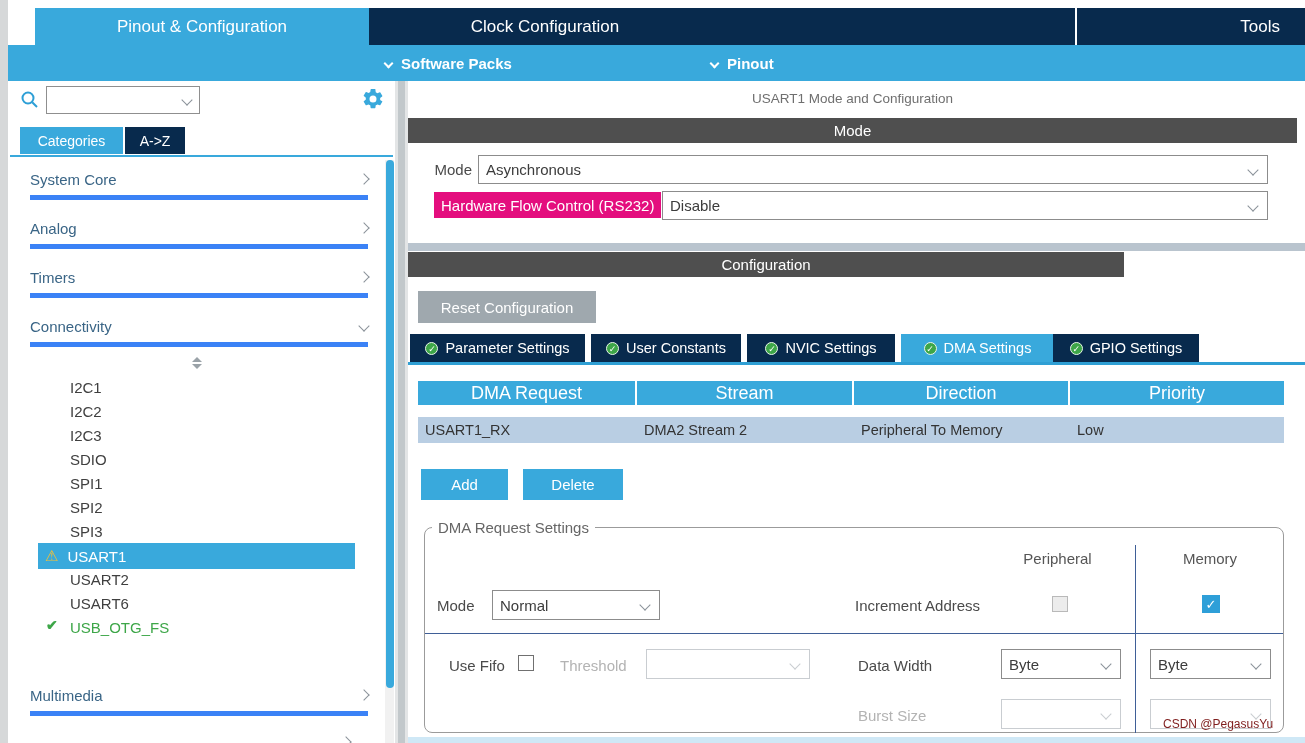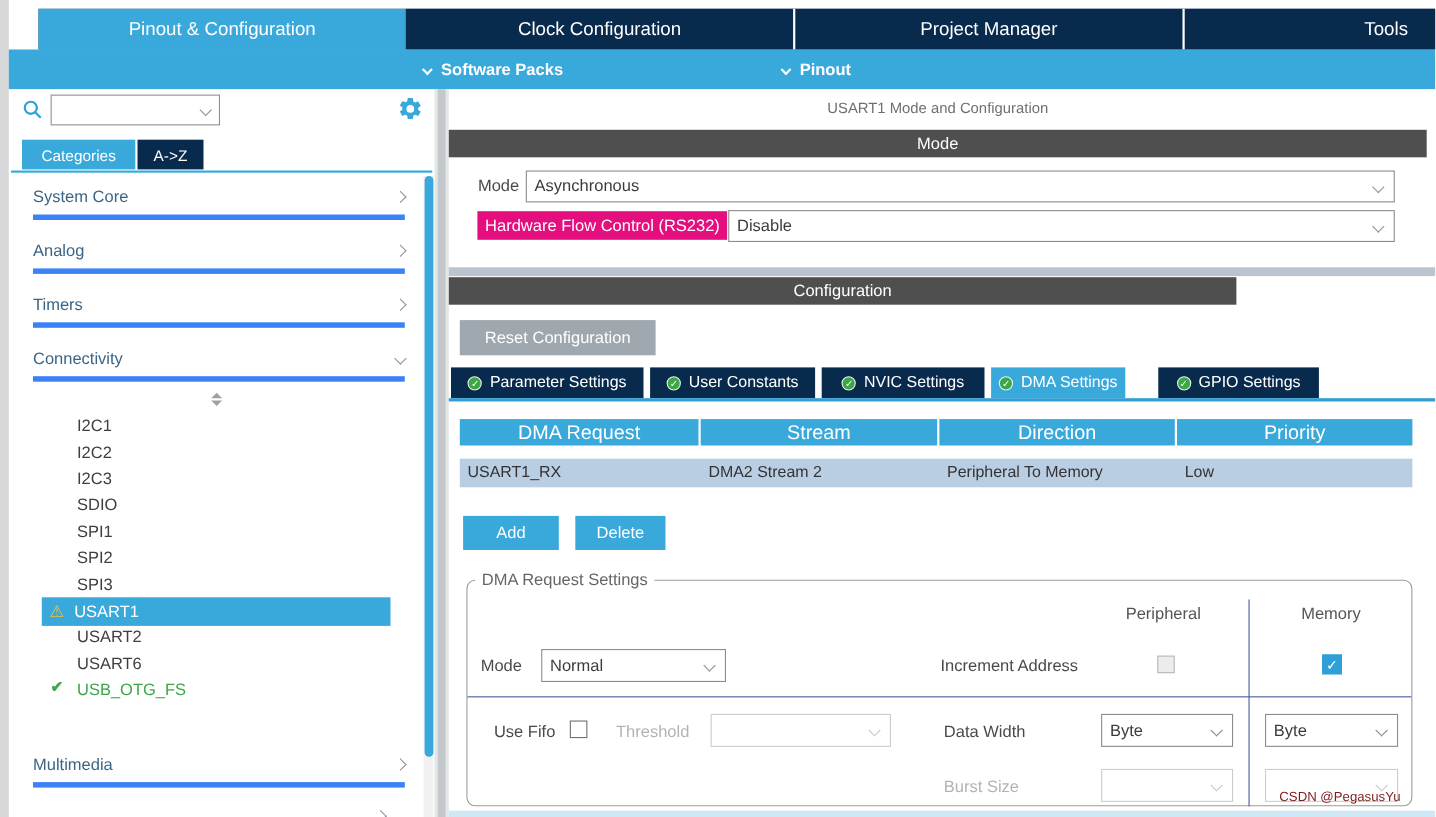--- a/index.html
+++ b/index.html
@@ -115,23 +115,20 @@
 
   <div class="left-edge"></div>
 
   <div class="topnav-bg"></div>
   <div class="top-tab active" style="left:35px; width:334px;">
     <span>Pinout &amp; Configuration</span>
   </div>
   <div class="top-tab navy" style="left:369px; width:352px;">
     <span>Clock Configuration</span>
   </div>
-  <div class="top-tab navy sep" style="left:721px; width:354px;">
-    <span>Project Manager</span>
-  </div>
   <div class="top-tab navy sep" style="left:1075px; width:230px; justify-content:flex-end; padding-right:25px;">
     <span>Tools</span>
   </div>
 
   <div class="subnav">
     <div class="subnav-item" style="left:377px;">
       <span class="chev down white"></span>
       <span>Software Packs</span>
     </div>
     <div class="subnav-item" style="left:703px;">
@@ -244,21 +241,21 @@
     <span>Parameter Settings</span>
   </div>
   <div class="cfg-tab" style="left:591px; width:150px;">
     <span class="badge"></span>
     <span>User Constants</span>
   </div>
   <div class="cfg-tab" style="left:747px; width:148px;">
     <span class="badge"></span>
     <span>NVIC Settings</span>
   </div>
-  <div class="cfg-tab active" style="left:901px; width:122px;">
+  <div class="cfg-tab active" style="left:901px; width:153px;">
     <span class="badge"></span>
     <span>DMA Settings</span>
   </div>
   <div class="cfg-tab" style="left:1053px; width:146px;">
     <span class="badge"></span>
     <span>GPIO Settings</span>
   </div>
   <div class="tab-underline"></div>
 
   <div class="th-cell" style="left:418px; width:217px;">DMA Request</div>
@@ -268,21 +265,21 @@
 
   <div class="tr-row"></div>
   <div class="tr-cell" style="left:418px; width:217px;">USART1_RX</div>
   <div class="tr-cell" style="left:637px; width:215px;">DMA2 Stream 2</div>
   <div class="tr-cell" style="left:854px; width:214px;">Peripheral To Memory</div>
   <div class="tr-cell" style="left:1070px; width:214px;">Low</div>
 
   <div class="btn blue" style="left:421px; top:469px; width:87px; height:31px;">
     <span>Add</span>
   </div>
-  <div class="btn blue" style="left:523px; top:469px; width:82px; height:31px;">
+  <div class="btn blue" style="left:523px; top:469px; width:100px; height:31px;">
     <span>Delete</span>
   </div>
 
   <div class="fieldset"></div>
   <div class="legend">DMA Request Settings</div>
 
   <div class="col-hdr" style="left:985px; width:145px;">Peripheral</div>
   <div class="col-hdr" style="left:1140px; width:140px;">Memory</div>
   <div class="fs-vdiv"></div>
 

